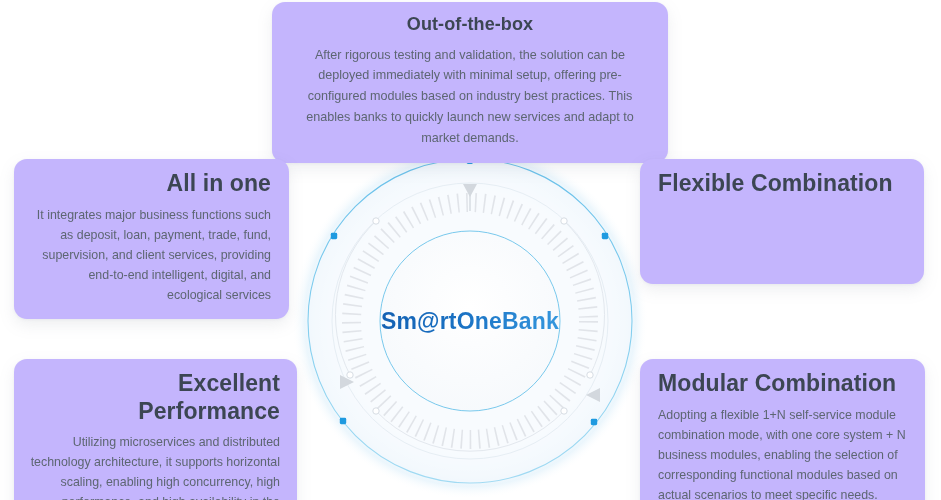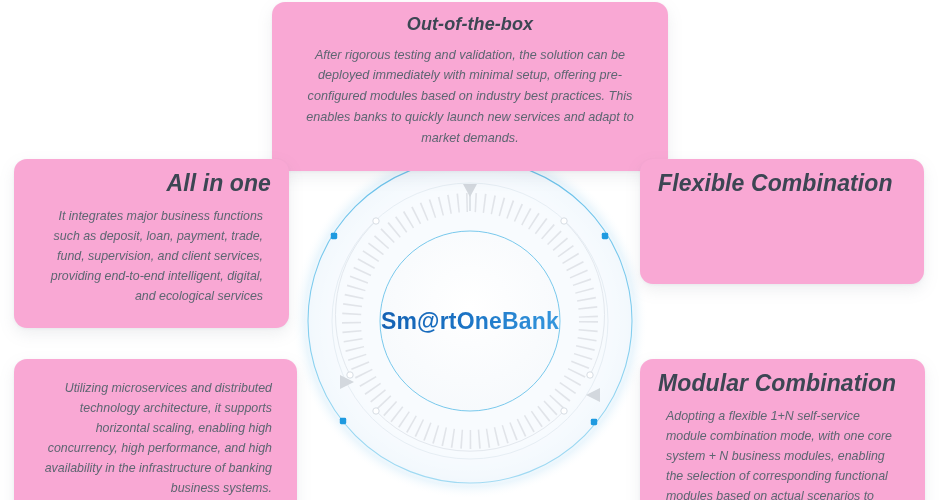--- a/index.html
+++ b/index.html
@@ -12,40 +12,39 @@
     height: 500px;
     position: relative;
     overflow: hidden;
     font-family: "Liberation Sans", sans-serif;
     -webkit-font-smoothing: antialiased;
   }
 
   
   .card {
     position: absolute;
-    background: #f9a8d4;
+    background: #c4b5fd;
     border-radius: 13px;
     box-shadow: 0 6px 16px rgba(120, 130, 150, 0.13),
                 0 1px 3px rgba(120, 130, 150, 0.08);
     box-sizing: border-box;
-    font-style: italic;
   }
   .card-title {
     font-size: 23px;
     font-weight: 700;
     color: #3c4653;
     letter-spacing: 0.1px;
     margin: 0 0 7px 0;
     line-height: 1.2;
   }
   .card-body {
     font-size: 12.4px;
     color: #5d6672;
     line-height: 1.62;
-    margin: 8px;
+    margin: 0;
   }
   .card.align-right  { text-align: right; }
   .card.align-left   { text-align: left;  }
   .card.align-center { text-align: center; }
 
   
   #card-top {
     left: 272px; top: 2px; width: 396px; min-height: 117px;
     padding: 12px 20px 14px 20px;
   }
@@ -180,19 +179,20 @@
 <div class="card align-right" id="card-all-in-one">
   <h2 class="card-title">All in one</h2>
   <p class="card-body">It integrates major business functions such as deposit, loan, payment, trade, fund, supervision, and client services, providing end-to-end intelligent, digital, and ecological services</p>
 </div>
 
 <div class="card align-left" id="card-flexible">
   <h2 class="card-title">Flexible Combination</h2>
 </div>
 
 <div class="card align-right" id="card-performance">
+  <h2 class="card-title">Excellent Performance</h2>
   <p class="card-body">Utilizing microservices and distributed technology architecture, it supports horizontal scaling, enabling high concurrency, high performance, and high availability in the infrastructure of banking business systems.</p>
 </div>
 
 <div class="card align-left" id="card-modular">
   <h2 class="card-title">Modular Combination</h2>
   <p class="card-body">Adopting a flexible 1+N self-service module combination mode, with one core system + N business modules, enabling the selection of corresponding functional modules based on actual scenarios to meet specific needs.</p>
 </div>
 
 </body></html>

